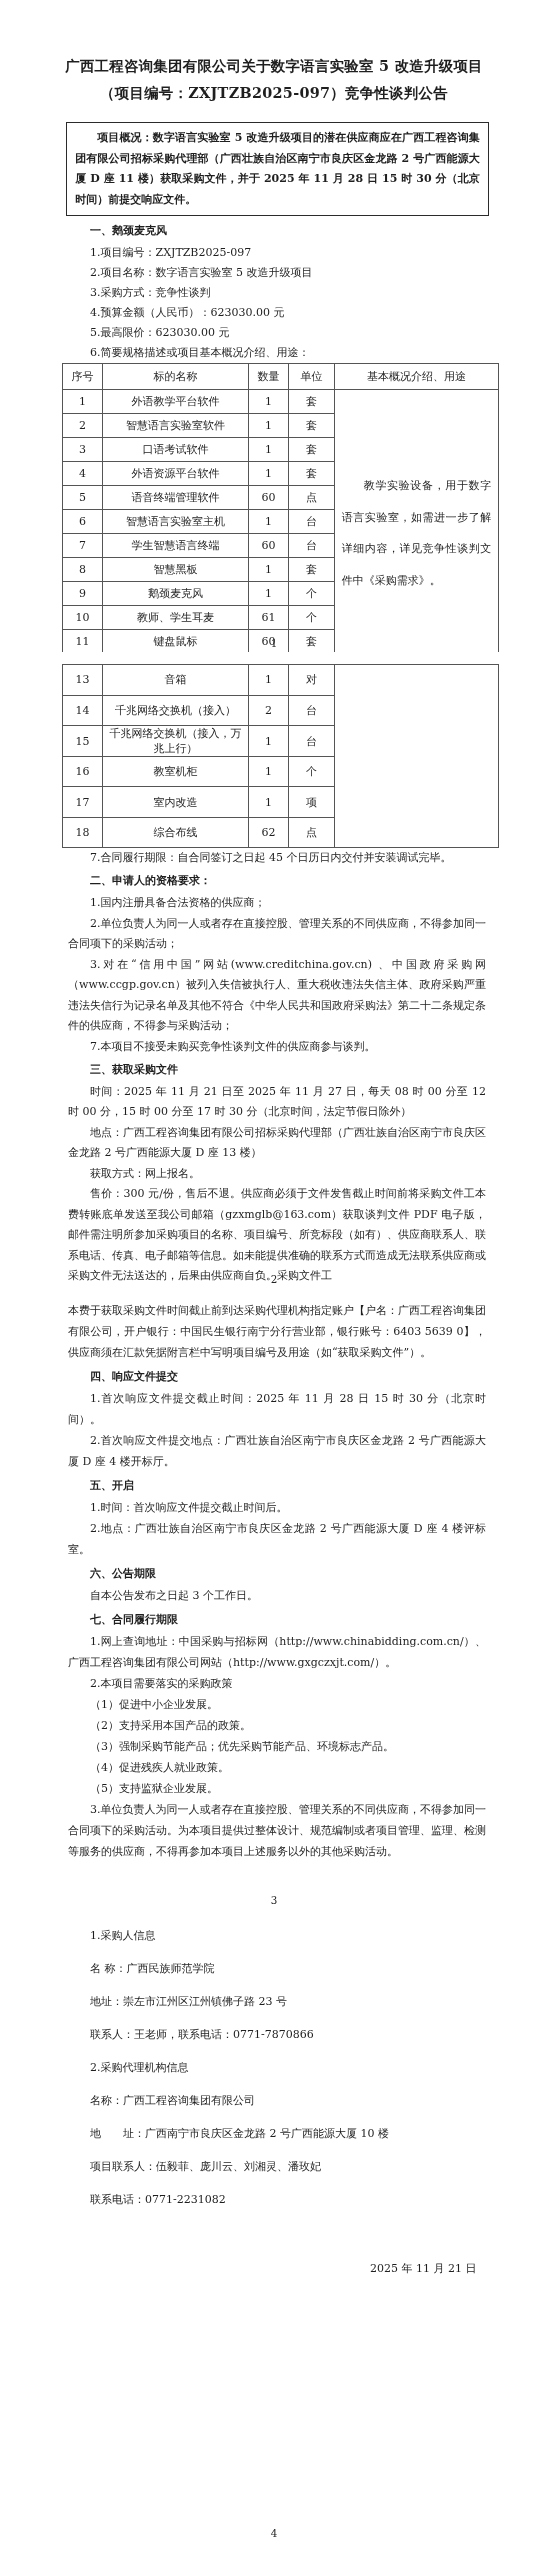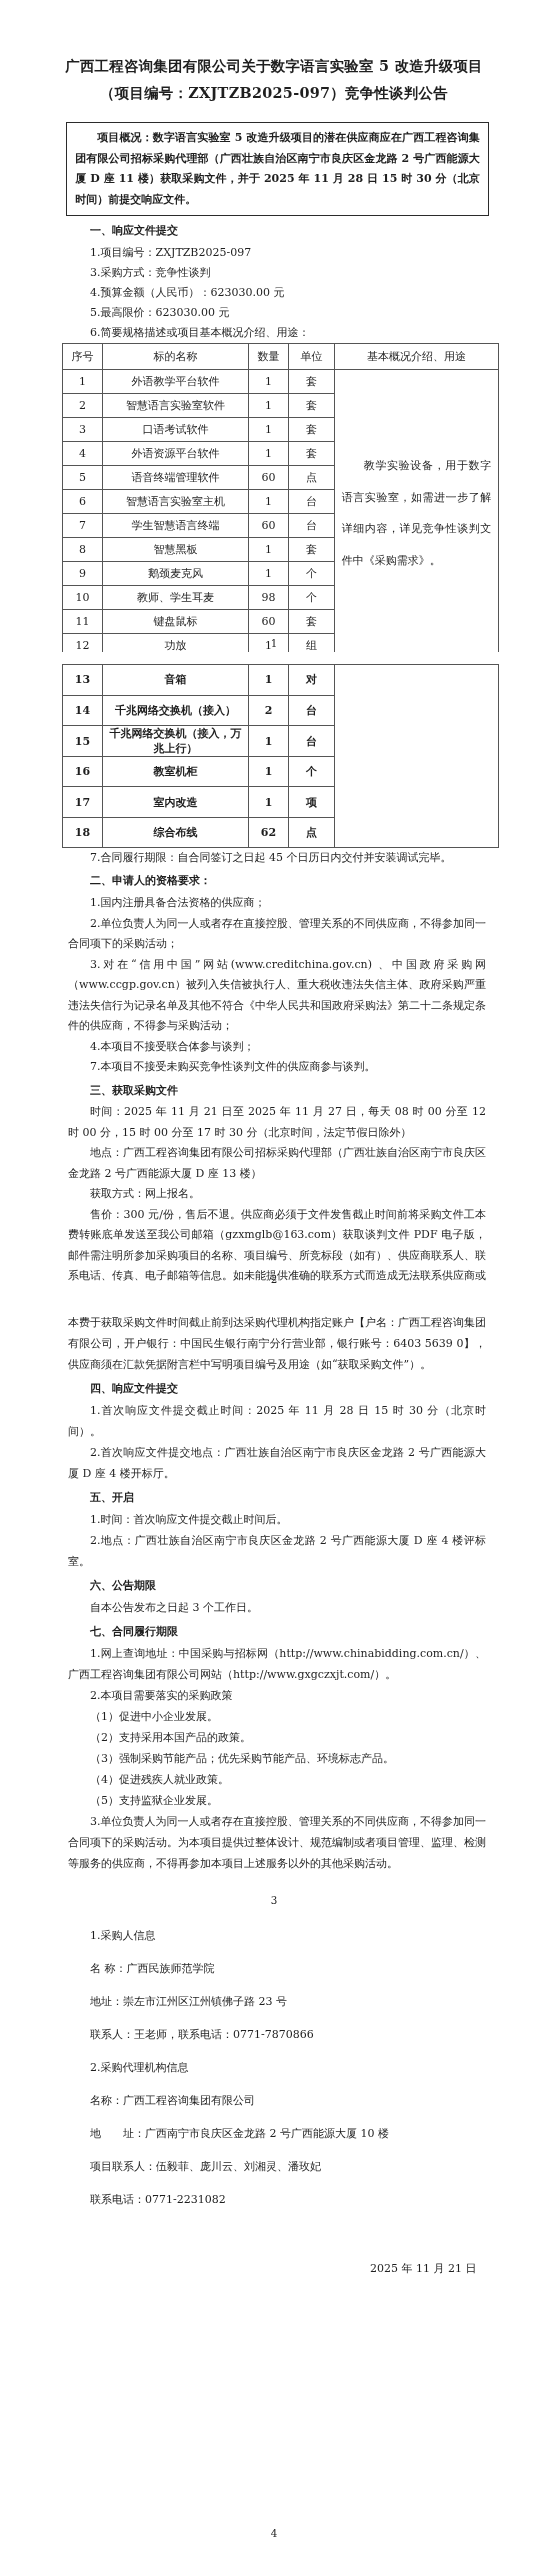--- a/index.html
+++ b/index.html
@@ -23,31 +23,31 @@
     padding:4.8px 8.2px;font-weight:bold;font-size:11px;line-height:20.5px;
     text-align:justify;
   }
   .overview-box p{margin:0;text-indent:2em;}
 
   .body-text{margin:0 62px 0 68px;}
   .para{margin:0;font-size:11px;line-height:20.5px;text-indent:2em;text-align:justify;}
   #page1 .para{line-height:20px;}
   #page3 .para{line-height:21px;}
   #page4 .para{line-height:33px;}
-  .cont{text-indent:0;margin-top:12px;}
+  .cont{text-indent:0;}
   .h{font-weight:bold;margin:2.7px 0 1.4px;}
   #page1 .h{margin-top:5.5px;}
 
   table{border-collapse:collapse;table-layout:fixed;width:435px;margin-left:62px;font-size:11px;}
   table,th,td{border:0.7px solid #555;}
   table{border:1.4px solid #333;}
   th{font-weight:normal;height:25px;text-align:center;padding:0;}
   td{text-align:center;padding:0 1.4px;word-break:break-all;}
   #page1 td{height:23px;}
-  #page2 td{height:29.4px;font-weight:bold;}
+  #page2 td{height:29.4px;}
   td.merge{
     text-align:justify;text-indent:2em;vertical-align:middle;
     padding:0 6.8px;line-height:31.5px;word-break:normal;
   }
   .pagenum{position:absolute;left:0;right:0;text-align:center;font-size:10.3px;color:#222;}
   #page1 .pagenum{bottom:2.7px;}
   #page2 .pagenum{bottom:4.1px;}
   #page3 .pagenum{bottom:2.7px;}
   #page4 .pagenum{bottom:38px;}
 
@@ -59,22 +59,23 @@
 
 <div class="page" id="page1">
   <div class="doc-title">广西工程咨询集团有限公司关于数字语言实验室 5 改造升级项目</div>
   <div class="doc-title">（项目编号：ZXJTZB2025-097）竞争性谈判公告</div>
 
   <div class="overview-box">
     <p>项目概况：数字语言实验室 5 改造升级项目的潜在供应商应在广西工程咨询集团有限公司招标采购代理部（广西壮族自治区南宁市良庆区金龙路 2 号广西能源大厦 D 座 11 楼）获取采购文件，并于 2025 年 11 月 28 日 15 时 30 分（北京时间）前提交响应文件。</p>
   </div>
 
   <div class="body-text">
-    <p class="para h">一、响应文件提交</p>
+    <p class="para h">一、鹅颈麦克风</p>
     <p class="para">1.项目编号：ZXJTZB2025-097</p>
+    <p class="para">2.项目名称：数字语言实验室 5 改造升级项目</p>
     <p class="para">3.采购方式：竞争性谈判</p>
     <p class="para">4.预算金额（人民币）：623030.00 元</p>
     <p class="para">5.最高限价：623030.00 元</p>
     <p class="para">6.简要规格描述或项目基本概况介绍、用途：</p>
   </div>
 
   <table>
     <colgroup>
       <col style="width:40px">
         <col style="width:146px">
@@ -143,21 +144,21 @@
         </tr>
         <tr>
           <td class="c0">9</td>
           <td class="c1">鹅颈麦克风</td>
           <td class="c2">1</td>
           <td class="c3">个</td>
         </tr>
         <tr>
           <td class="c0">10</td>
           <td class="c1">教师、学生耳麦</td>
-          <td class="c2">98</td>
+          <td class="c2">61</td>
           <td class="c3">个</td>
         </tr>
         <tr>
           <td class="c0">11</td>
           <td class="c1">键盘鼠标</td>
           <td class="c2">60</td>
           <td class="c3">套</td>
         </tr>
         <tr>
           <td class="c0">12</td>
@@ -220,21 +221,20 @@
         </tr>
       </tbody>
   </table>
 
   <div class="body-text">
     <p class="para">7.合同履行期限：自合同签订之日起 45 个日历日内交付并安装调试完毕。</p>
     <p class="para h">二、申请人的资格要求：</p>
     <p class="para">1.国内注册具备合法资格的供应商；</p>
     <p class="para">2.单位负责人为同一人或者存在直接控股、管理关系的不同供应商，不得参加同一合同项下的采购活动；</p>
     <p class="para">3.对在“信用中国”网站(www.creditchina.gov.cn) 、中国政府采购网（www.ccgp.gov.cn）被列入失信被执行人、重大税收违法失信主体、政府采购严重违法失信行为记录名单及其他不符合《中华人民共和国政府采购法》第二十二条规定条件的供应商，不得参与采购活动；</p>
-    <p class="para">4.本项目不接受联合体参与谈判；</p>
     <p class="para">7.本项目不接受未购买竞争性谈判文件的供应商参与谈判。</p>
     <p class="para h">三、获取采购文件</p>
     <p class="para">时间：2025 年 11 月 21 日至 2025 年 11 月 27 日，每天 08 时 00 分至 12 时 00 分，15 时 00 分至 17 时 30 分（北京时间，法定节假日除外）</p>
     <p class="para">地点：广西工程咨询集团有限公司招标采购代理部（广西壮族自治区南宁市良庆区金龙路 2 号广西能源大厦 D 座 13 楼）</p>
     <p class="para">获取方式：网上报名。</p>
     <p class="para">售价：300 元/份，售后不退。供应商必须于文件发售截止时间前将采购文件工本费转账底单发送至我公司邮箱（gzxmglb@163.com）获取谈判文件 PDF 电子版，邮件需注明所参加采购项目的名称、项目编号、所竞标段（如有）、供应商联系人、联系电话、传真、电子邮箱等信息。如未能提供准确的联系方式而造成无法联系供应商或采购文件无法送达的，后果由供应商自负。采购文件工</p>
   </div>
 
   <div class="pagenum">2</div>
 </div>

